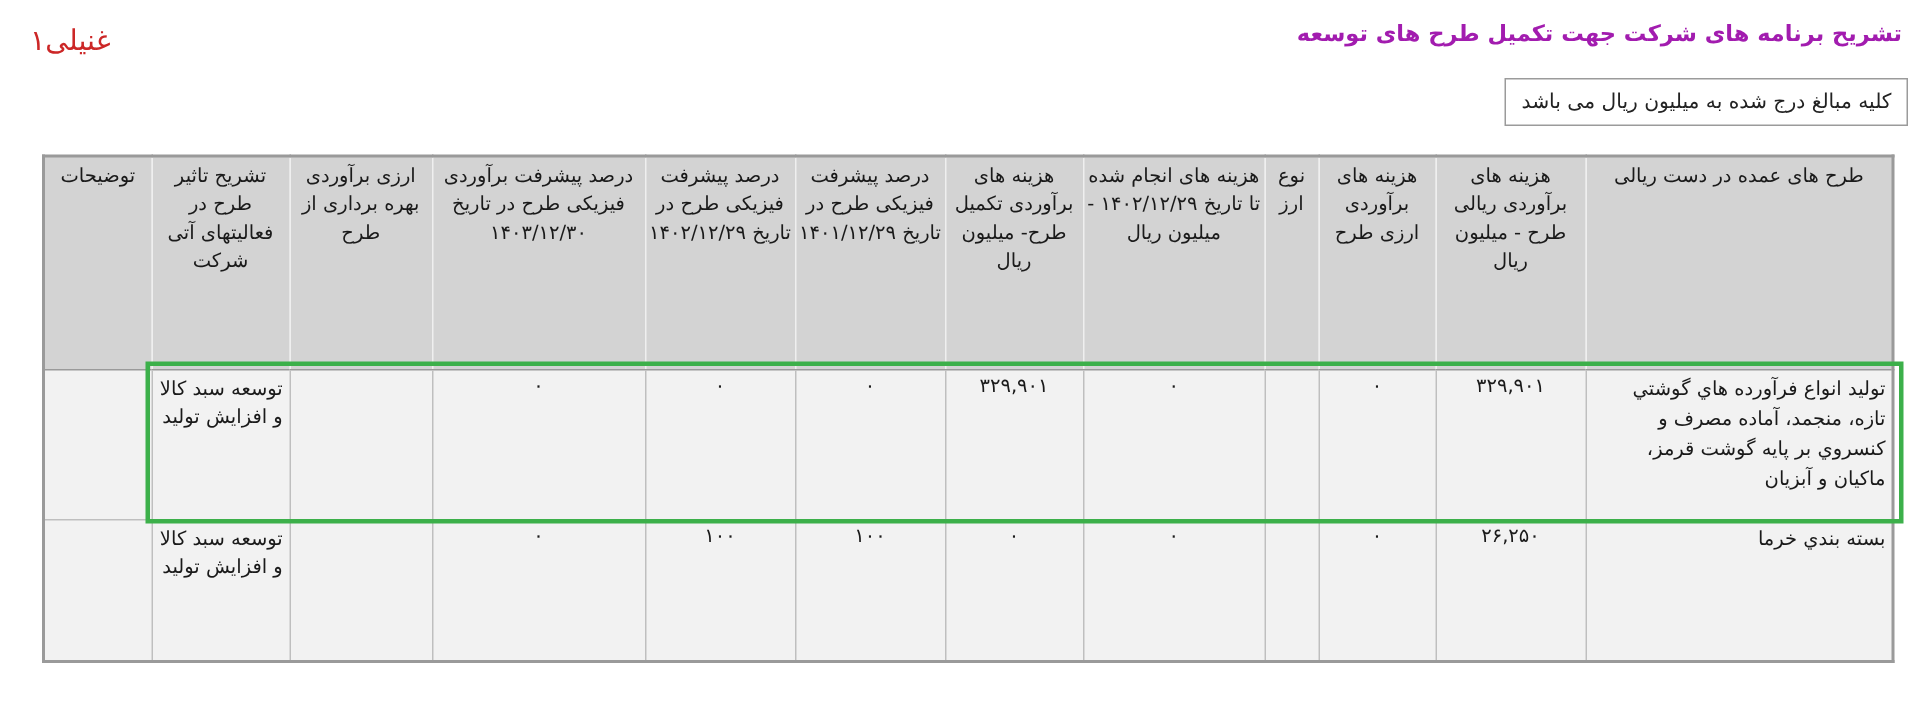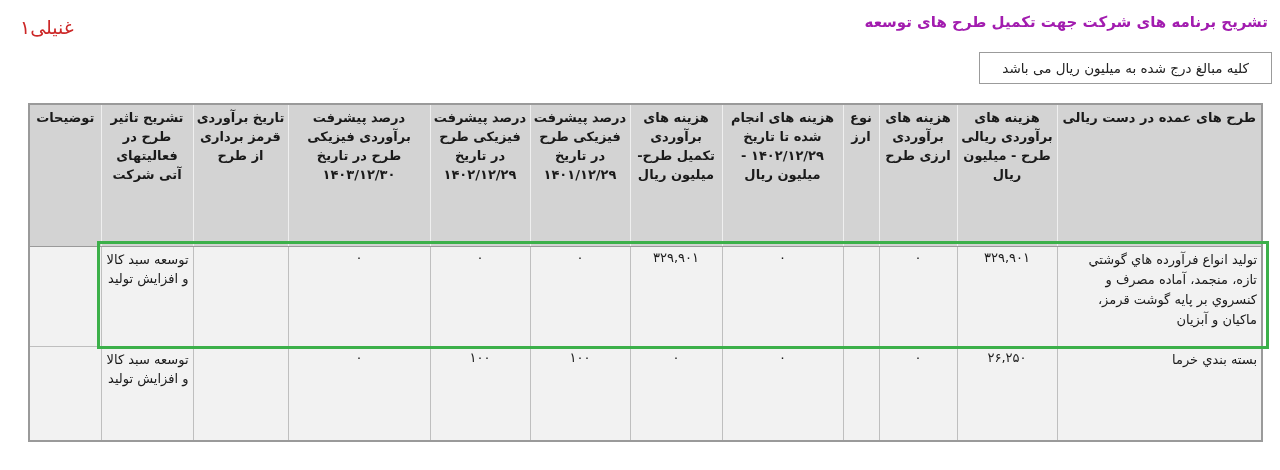--- a/index.html
+++ b/index.html
@@ -12,32 +12,32 @@
     position:absolute;top:13px;right:12px;
     font-size:15px;font-weight:bold;color:#a21caf;
   }
   .stamp{
     position:absolute;top:16px;left:20px;
     font-size:19px;color:#cc2727;
   }
   .notice{
     position:absolute;top:52px;right:8px;
     border:1px solid #9b9b9b;background:#fff;
-    padding:7px 22px;font-size:13.5px;color:#222;
+    padding:7px 10px;font-size:13.5px;color:#222;
   }
   table.report{
     position:absolute;top:103px;right:17px;
     border-collapse:collapse;table-layout:fixed;
     border:2px solid #9a9a9a;
   }
   thead tr{height:142px;}
   tbody tr.r0{height:100px;}
   tbody tr.r1{height:95px;}
   th{
-    background:#d3d3d3;font-weight:bold;font-size:13px;line-height:1.45;
+    background:#d3d3d3;font-weight:normal;font-size:13px;line-height:1.45;
     vertical-align:top;text-align:center;padding:4px 2px 18px;
     border-left:1px solid #efefef;border-right:1px solid #efefef;
     border-bottom:1px solid #9a9a9a;
     word-wrap:break-word;
   }
   td{
     background:#f2f2f2;font-size:13px;vertical-align:top;
     border:1px solid #bfbfbf;padding:3px 4px 2px;
     word-wrap:break-word;
     margin-left:35px;
@@ -77,21 +77,21 @@
       <tr>
         <th>طرح های عمده در دست ریالی</th>
         <th>هزینه های برآوردی ریالی طرح - میلیون ریال</th>
         <th>هزینه های برآوردی ارزی طرح</th>
         <th>نوع ارز</th>
         <th>هزینه های انجام شده تا تاریخ ۱۴۰۲/۱۲/۲۹ - میلیون ریال</th>
         <th>هزینه های برآوردی تکمیل طرح- میلیون ریال</th>
         <th>درصد پیشرفت فیزیکی طرح در تاریخ ۱۴۰۱/۱۲/۲۹</th>
         <th>درصد پیشرفت فیزیکی طرح در تاریخ ۱۴۰۲/۱۲/۲۹</th>
         <th>درصد پیشرفت برآوردی فیزیکی طرح در تاریخ ۱۴۰۳/۱۲/۳۰</th>
-        <th>تاریخ برآوردی قرمز برداری از طرح</th>
+        <th>ارزی برآوردی بهره برداری از طرح</th>
         <th>تشریح تاثیر طرح در فعالیتهای آتی شرکت</th>
         <th>توضیحات</th>
       </tr>
     </thead>
   <tbody>
       <tr class="r0">
         <td class="project">تولید انواع فرآورده هاي گوشتي تازه، منجمد، آماده مصرف و کنسروي بر پایه گوشت قرمز، ماکیان و آبزیان</td>
         <td class="num">۳۲۹,۹۰۱</td>
         <td class="num">۰</td>
         <td class="num"></td>

